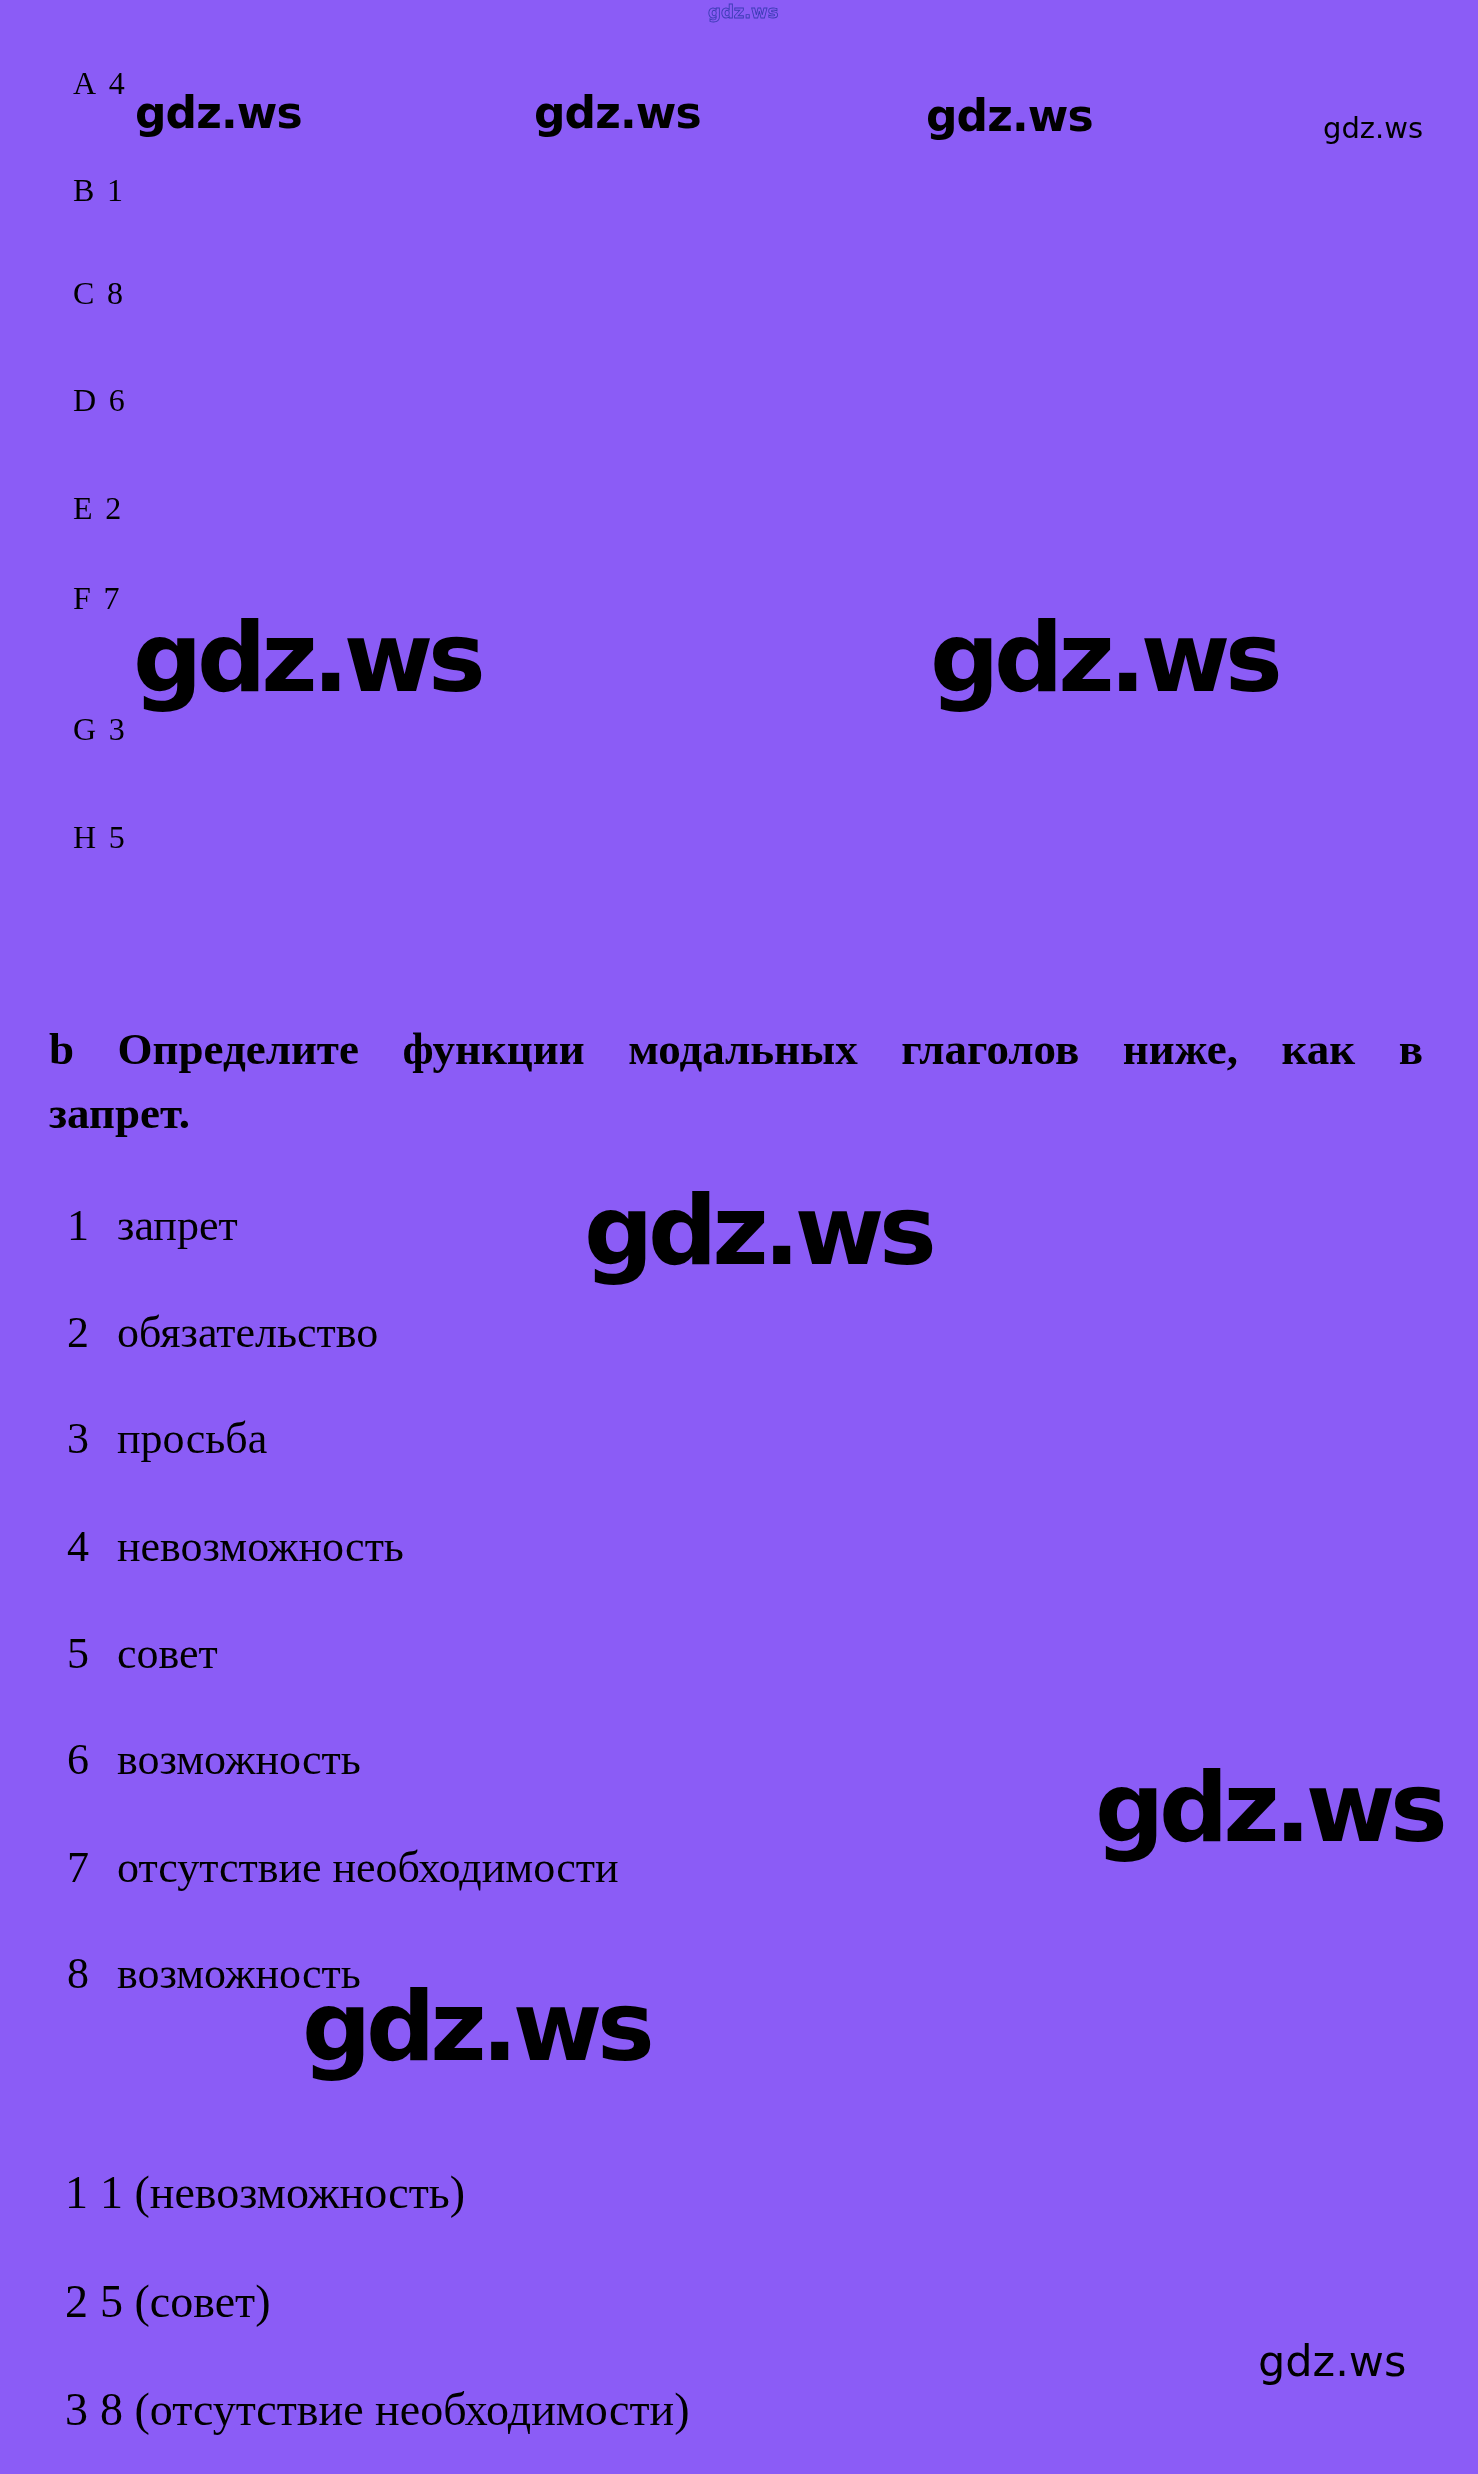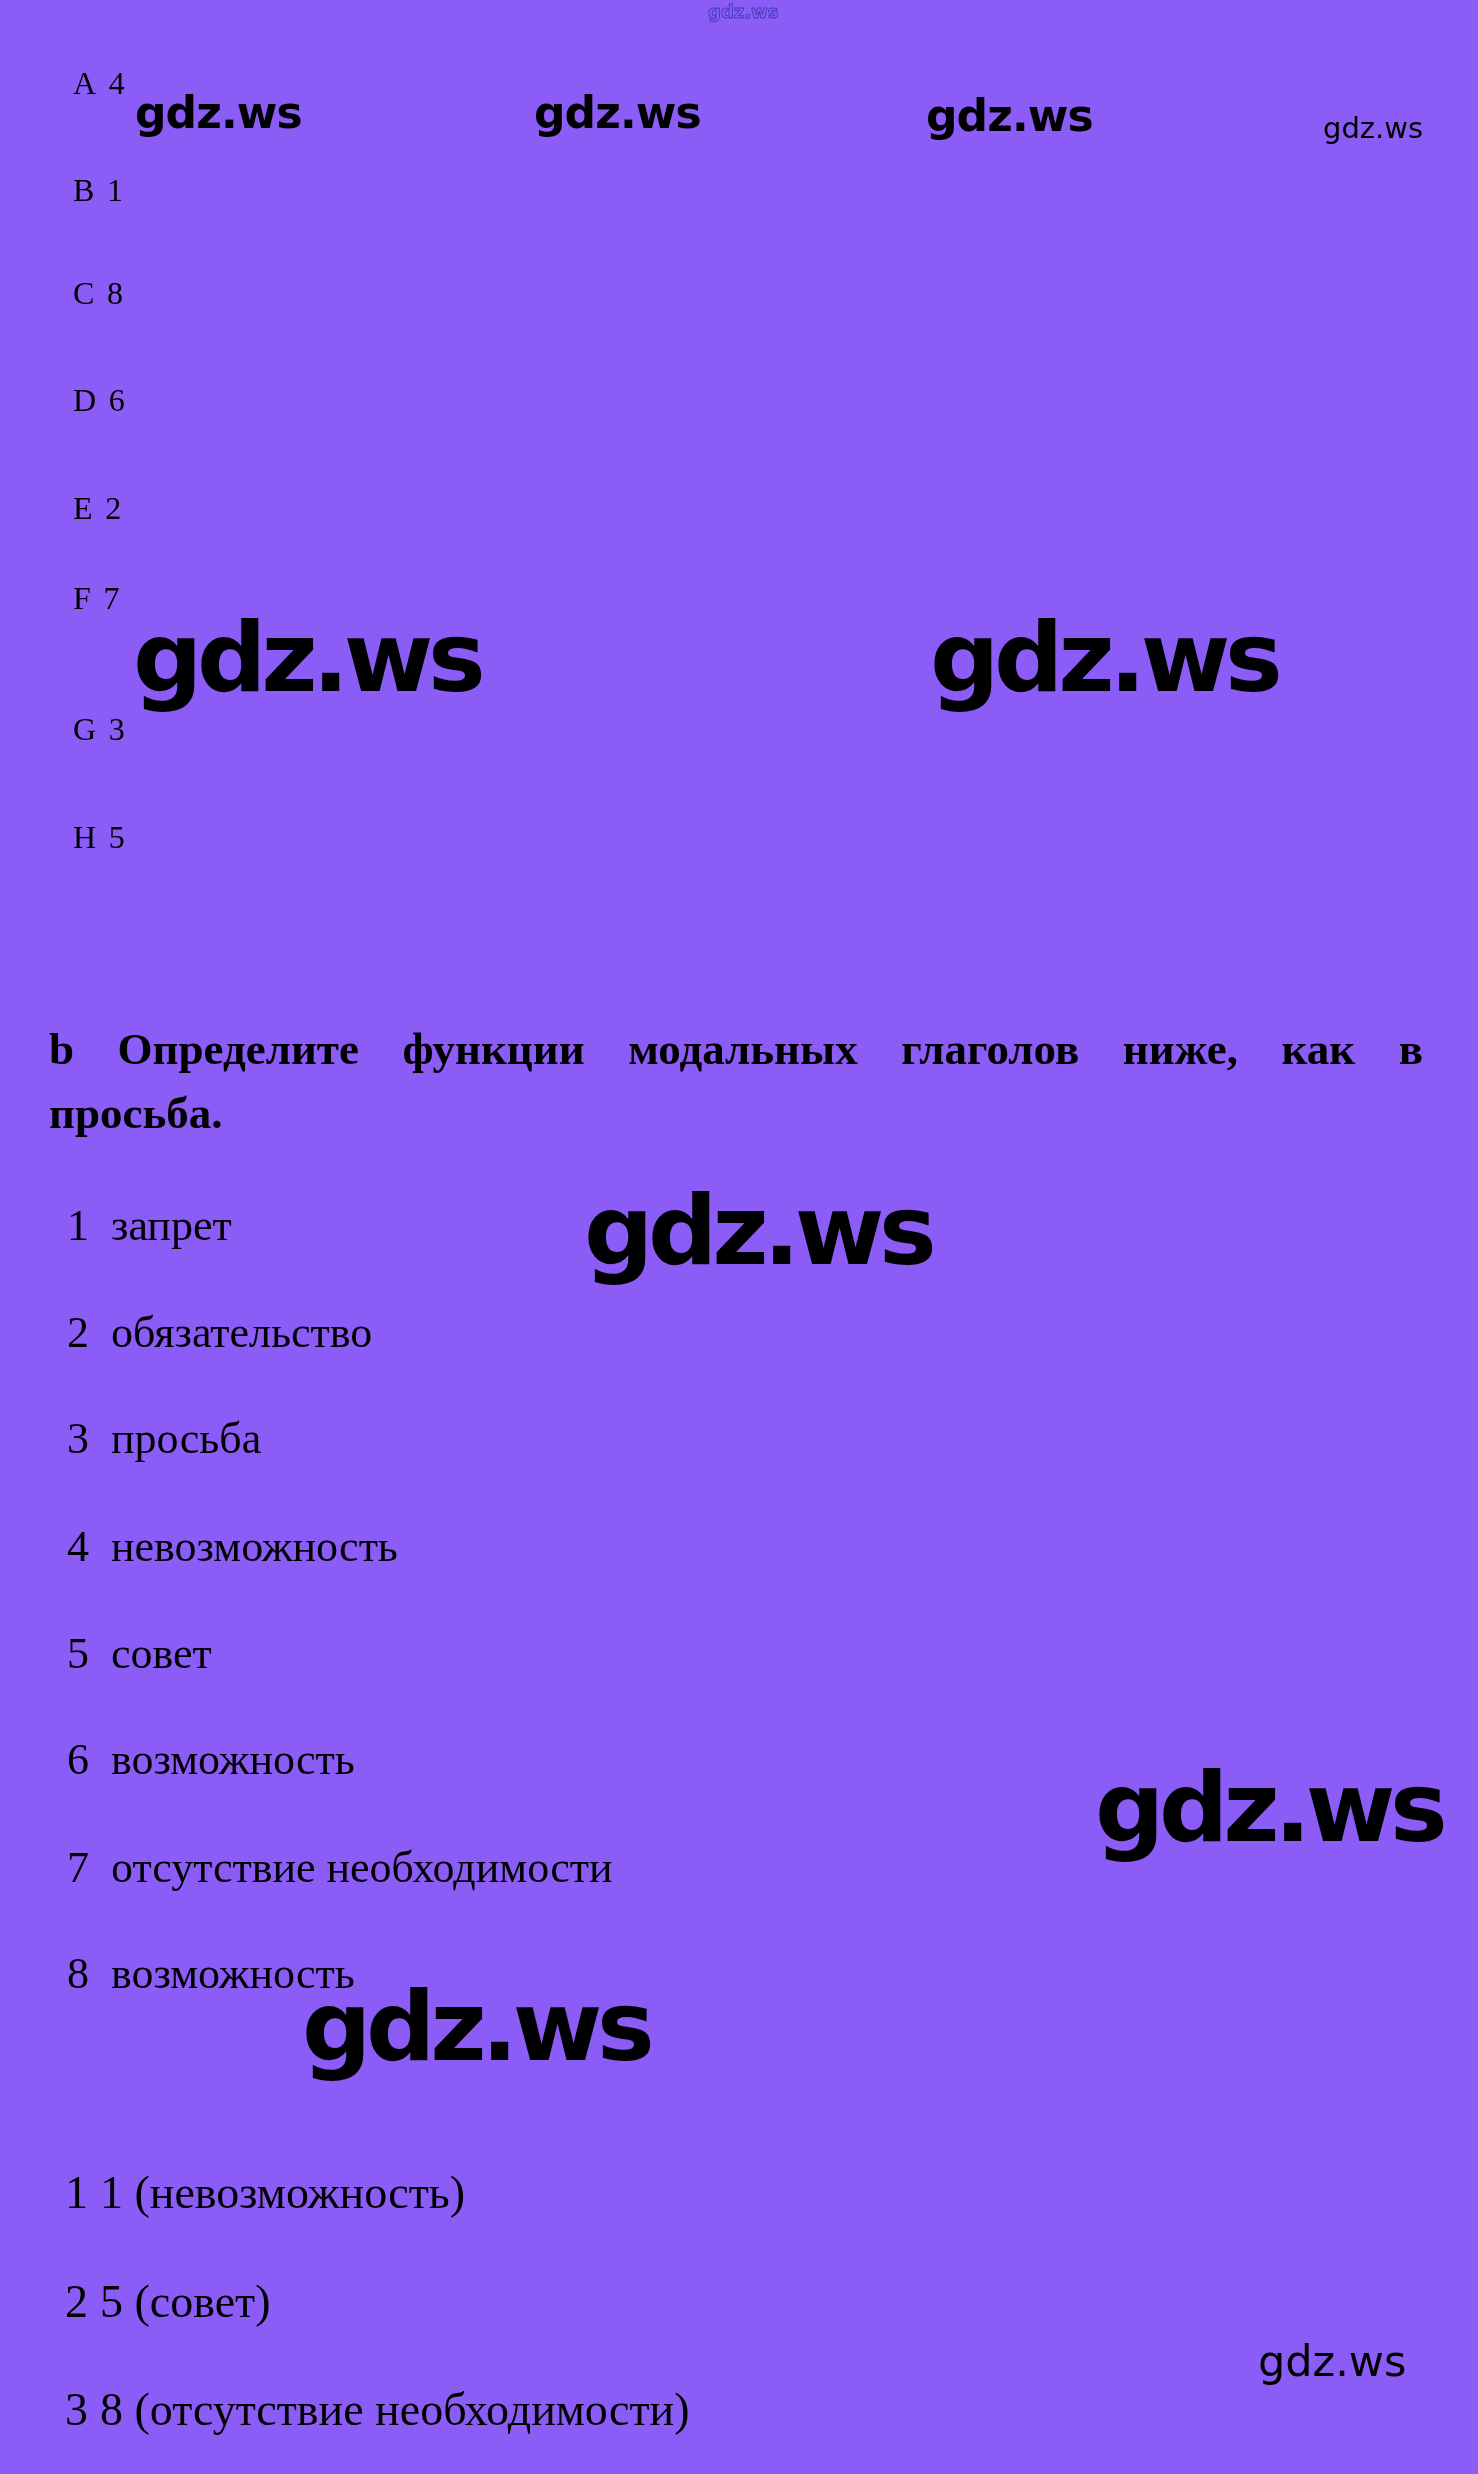--- a/index.html
+++ b/index.html
@@ -7,21 +7,21 @@
     position:relative; width:1478px; height:2475px;
     background:#8b5cf6; overflow:hidden; color:#000000;
     font-family:"Liberation Serif", serif;
   }
   .abs { position:absolute; white-space:nowrap; }
 
   
   .letter-row { font-size:32px; line-height:1; left:65px;margin-left:8px; }
   .letter-row .num { margin-left:12.7px; }
   .func-row { font-size:44px; line-height:1; left:67px; }
-  .func-row .label { margin-left:22px; }
+  .func-row .label { margin-left:28px; }
   .ans-row { font-size:46px; line-height:1; left:65px; }
   .ans-row .text { margin-left:12px; }
 
   .heading-line {
     left:49px; width:1374px; font-weight:bold; font-size:45px; line-height:1;
     white-space:normal;
   }
   .heading-line.justified { text-align:justify; text-align-last:justify; }
 
   
@@ -69,21 +69,21 @@
     <span>G</span><span class="num">3</span>
   </div>
   <div class="abs letter-row" style="top:821px;">
     <span>H</span><span class="num">5</span>
   </div>
 
   <div class="abs wm wm-lg" style="left:133px; top:609px;">gdz.ws</div>
   <div class="abs wm wm-lg" style="left:930px; top:609px;">gdz.ws</div>
 
   <div class="abs heading-line justified" style="top:1027px;">b Определите функции модальных глаголов ниже, как в</div>
-  <div class="abs heading-line" style="top:1091px;">просьба.</div>
+  <div class="abs heading-line" style="top:1091px;">запрет.</div>
 
   <div class="abs wm wm-lg" style="left:584px; top:1182px;">gdz.ws</div>
 
   <div class="abs func-row" style="top:1204px;">
     <span>1</span><span class="label">запрет</span>
   </div>
   <div class="abs func-row" style="top:1311px;">
     <span>2</span><span class="label">обязательство</span>
   </div>
   <div class="abs func-row" style="top:1417px;">

